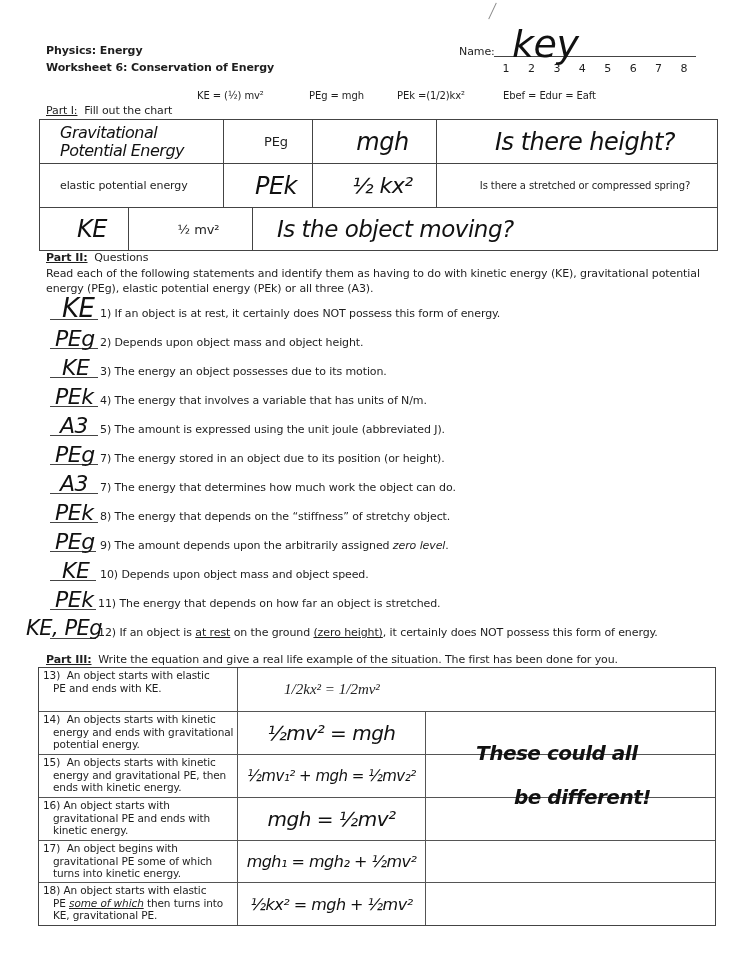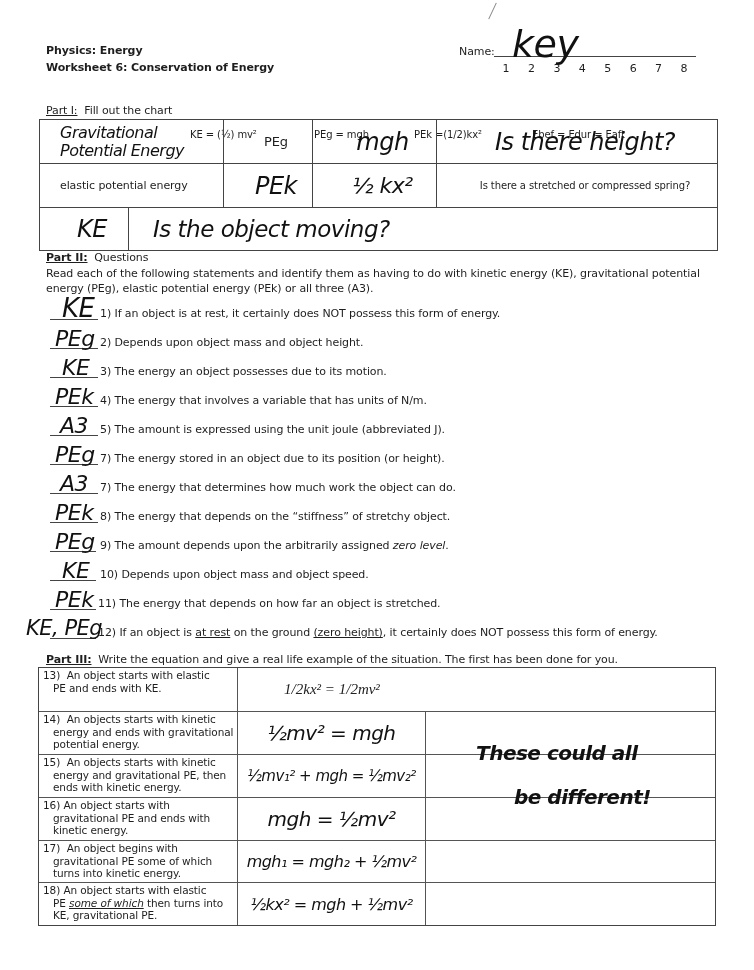--- a/index.html
+++ b/index.html
@@ -15,21 +15,21 @@
   .u { text-decoration: underline; }
 
   
   #hdr-title { left: 46px; top: 44px; }
   #hdr-sub { left: 46px; top: 61px; }
   #name-label { left: 459px; top: 45px; font-size: 11px; }
   #name-line { left: 494px; top: 56px; width: 202px; border-bottom: 1px solid #444; }
   #name-value { left: 512px; top: 22px; font-size: 38px; }
   #periods { left: 500px; top: 62px; width: 190px; display: flex; justify-content: space-between; font-size: 11px; }
   #periods span { width: 12px; text-align: center; }
-  #formulas { left: 190px; top: 90px; font-size: 10px; display: flex; gap: 16px; margin-top: 39px; }
+  #formulas { left: 197px; top: 90px; font-size: 10px; display: flex; gap: 4px; }
   #formulas span { display: inline-block; }
   #part1-label { left: 46px; top: 104px; }
   .slash-mark { left: 492px; top: 2px; width: 1px; height: 18px; background: #888; transform: rotate(25deg); }
 
   
   #t1 { left: 39px; top: 119px; width: 679px; height: 132px; border: 1.5px solid #444; box-sizing: border-box; }
   .t1-row { position: absolute; left: 0; right: 0; display: flex; border-bottom: 1.5px solid #444; box-sizing: border-box; }
   .t1-row:last-child { border-bottom: none; }
   .t1-cell { box-sizing: border-box; border-right: 1.5px solid #444; display: flex; align-items: center; justify-content: center; height: 100%; overflow: hidden; margin-left: 16px; }
   .t1-cell:last-child { border-right: none; }
@@ -100,20 +100,21 @@
     <div class="t1-cell c4 hand" style="font-size:24px">Is there height?</div>
   </div>
   <div class="t1-row" style="top:44px;height:44px">
     <div class="t1-cell c1 print" style="font-size:11px">elastic potential energy</div>
     <div class="t1-cell c2 hand" style="font-size:24px">PEk</div>
     <div class="t1-cell c3 hand" style="font-size:22px">½ kx²</div>
     <div class="t1-cell c4 print" style="font-size:10px">Is there a stretched or compressed spring?</div>
   </div>
   <div class="t1-row" style="top:88px;height:42px">
     <div class="t1-cell c2 hand" style="font-size:24px">KE</div>
+    <div class="t1-cell c3 print" style="font-size:13px">½ mv²</div>
     <div class="t1-cell c4 hand" style="font-size:23px;justify-content:flex-start;padding-left:8px">Is the object moving?</div>
   </div>
 </div>
 
 <div class="abs print" id="part2-label">
   <span class="u bold">Part II:</span>&nbsp;
   <span>Questions</span>
 </div>
 <div class="abs print" id="part2-intro">Read each of the following statements and identify them as having to do with kinetic energy (KE), gravitational potential energy (PEg), elastic potential energy (PEk) or all three (A3).</div>
 

